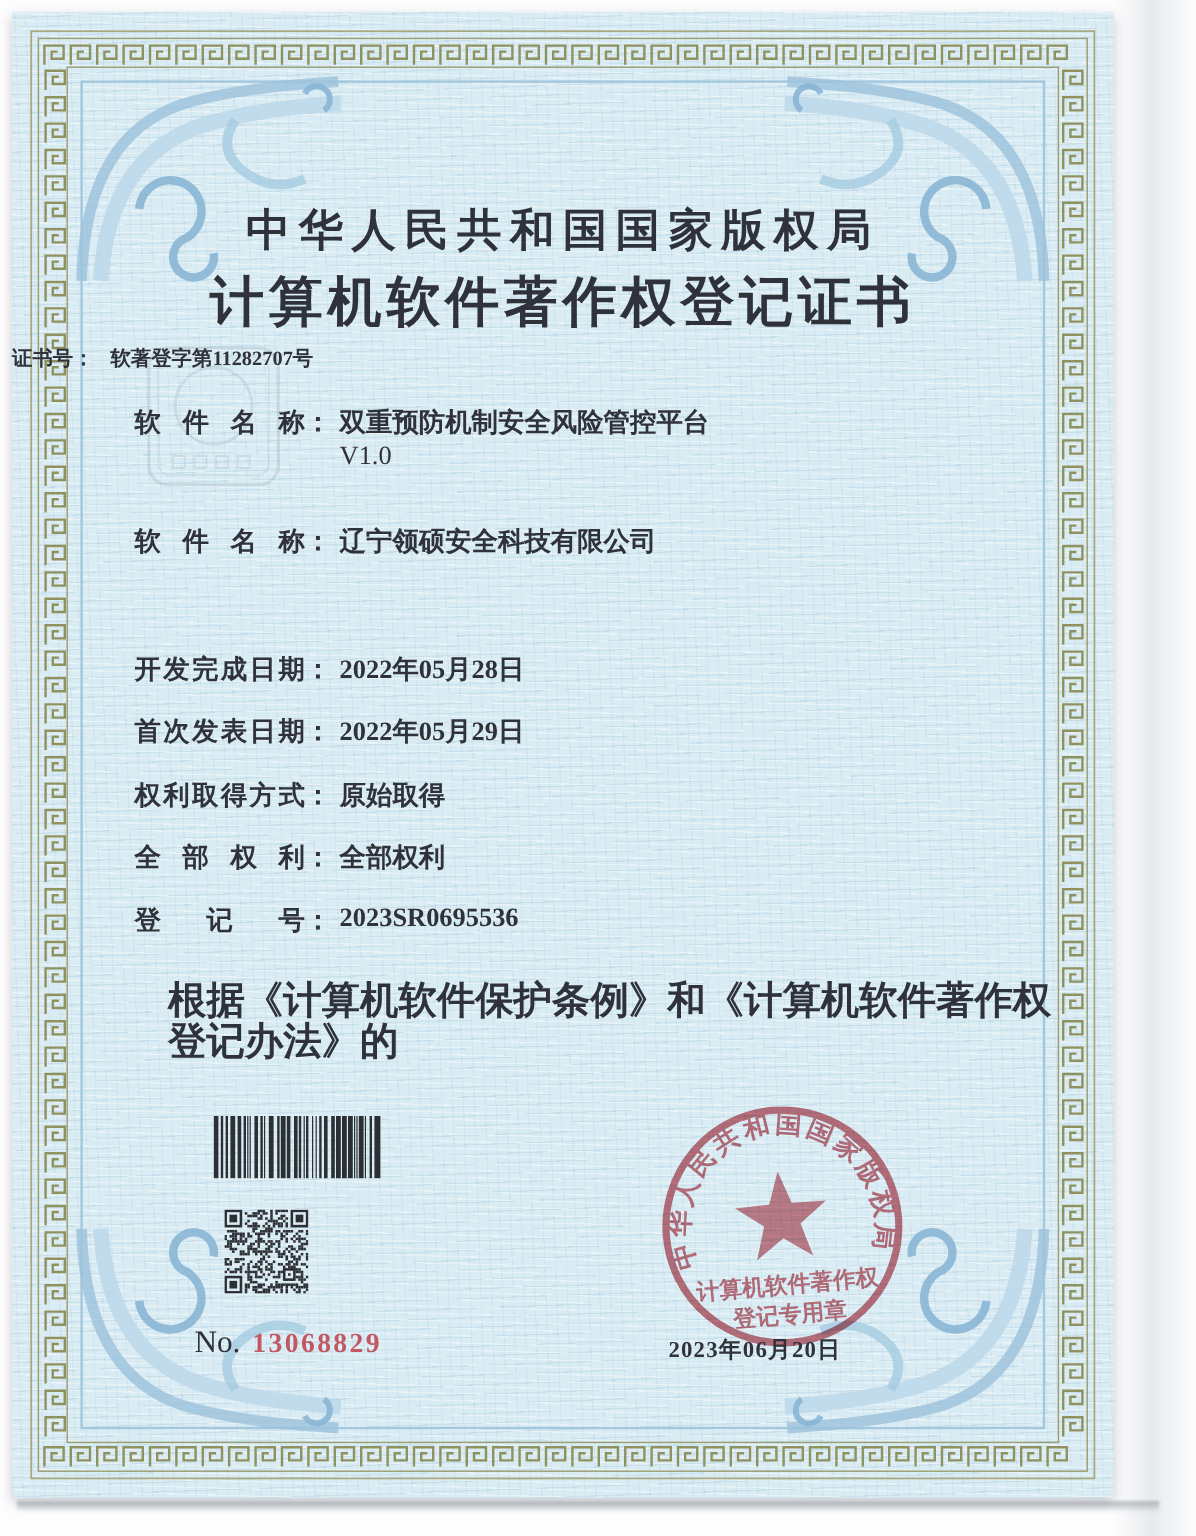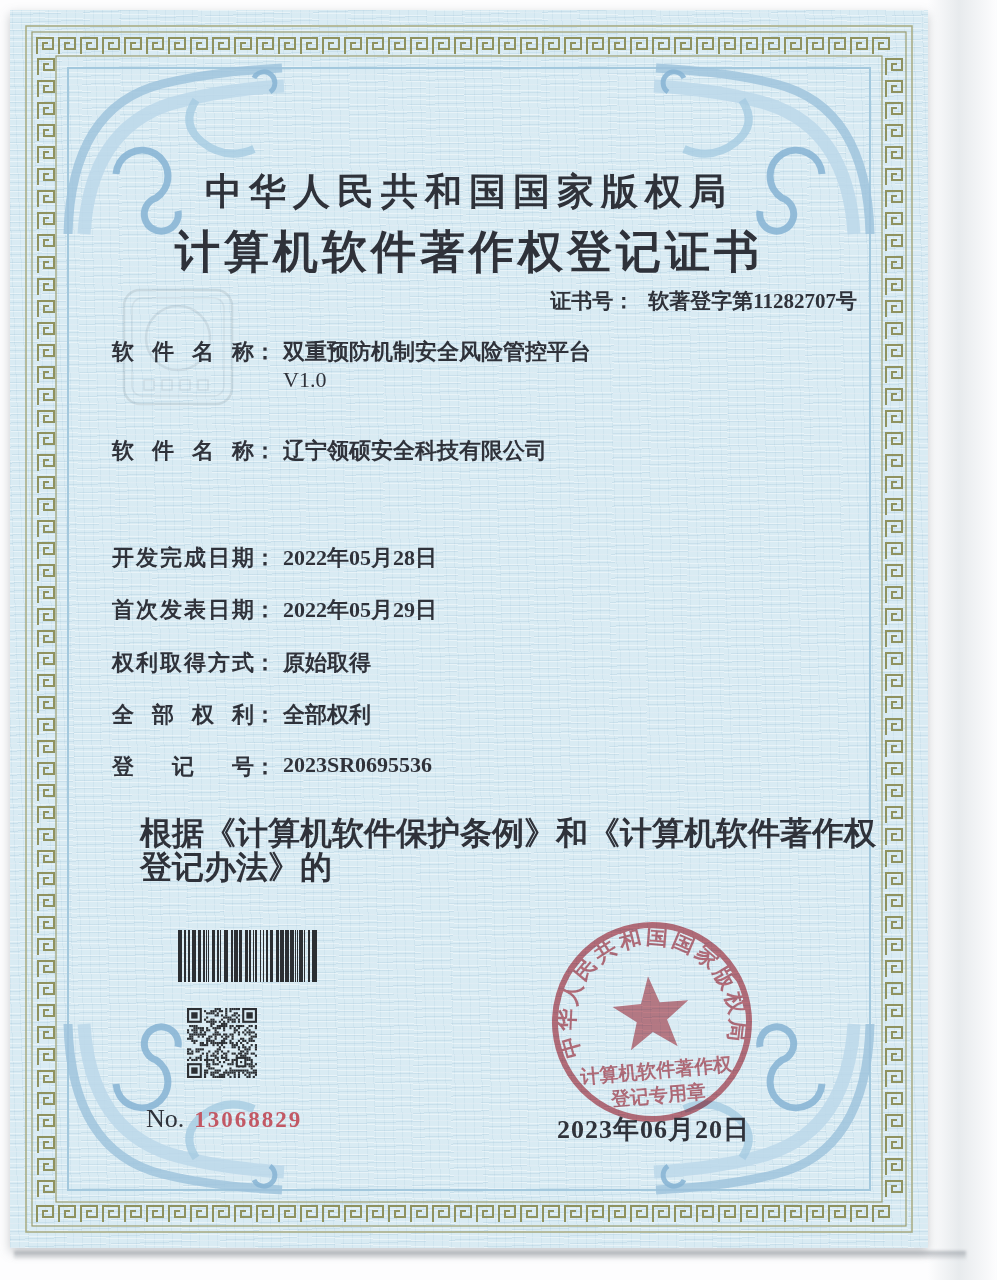--- a/index.html
+++ b/index.html
@@ -15,31 +15,31 @@
          box-shadow:0 4px 10px rgba(100,108,116,.35);}
   #frame{position:absolute;left:0;top:0;}
   .flourish{position:absolute;width:230px;height:180px;opacity:.95;}
   .fl-tl{left:48px;top:46px;}
   .fl-tr{right:48px;top:46px;transform:scaleX(-1);}
   .fl-bl{left:48px;bottom:46px;transform:scaleY(-1);}
   .fl-br{right:48px;bottom:46px;transform:scale(-1,-1);}
   .txt{position:absolute;color:#2f323a;}
   .authority{left:0;top:157px;width:100%;text-align:center;font-size:37px;font-weight:bold;letter-spacing:7px;}
   .cert-title{left:0;top:212px;width:100%;text-align:center;font-size:45px;font-weight:bold;letter-spacing:4px;}
-  .cert-no{left:0;top:277px;width:847px;text-align:right;font-size:21px;font-weight:bold;}
+  .cert-no{left:0;top:277px;width:847px;text-align:left;font-size:17px;font-weight:bold;}
   .cert-no .v{margin-left:14px;}
   .row{left:102px;width:760px;font-size:22px;font-weight:bold;white-space:nowrap;}
   .lbl{display:inline-block;width:142px;text-align:justify;text-align-last:justify;}
   .val{position:absolute;left:171px;top:0;}
   .v2{position:absolute;left:273px;font-size:22px;font-weight:normal;color:#2f323a;}
   .stmt{left:102px;width:758px;font-size:32px;font-weight:bold;line-height:34px;}
   .indent{padding-left:28px;}
-  .serial{left:136px;top:1094px;font-size:26px;white-space:nowrap;}
+  .serial{left:152px;top:1094px;font-size:26px;white-space:nowrap;}
   .serial .num{color:#c25864;font-size:23px;letter-spacing:2px;font-weight:bold;margin-left:10px;}
-  .issue-date{left:547px;top:1102px;font-size:26px;font-weight:bold;letter-spacing:1px;}
+  .issue-date{left:547px;top:1102px;font-size:19px;font-weight:bold;letter-spacing:1px;}
   #barcode{position:absolute;left:168px;top:920px;width:140px;height:52px;}
   #qrcode{position:absolute;left:177px;top:998px;width:70px;height:70px;}
   #seal{position:absolute;left:532px;top:902px;width:220px;height:220px;
         opacity:.88;transform:rotate(-5deg);mix-blend-mode:multiply;}
   #emboss{position:absolute;left:110px;top:276px;width:116px;height:122px;opacity:.5;}
   .right-fade{position:absolute;top:0;left:928px;width:69px;height:1280px;
         background:linear-gradient(90deg,rgba(233,236,238,.0),rgba(226,230,233,.8) 45%,rgba(250,251,252,0));}
   .bottom-shadow{position:absolute;left:14px;top:1251px;width:952px;height:9px;
         background:linear-gradient(180deg,rgba(110,118,126,.5),rgba(190,196,201,.05));filter:blur(1.5px);}
 </style>

